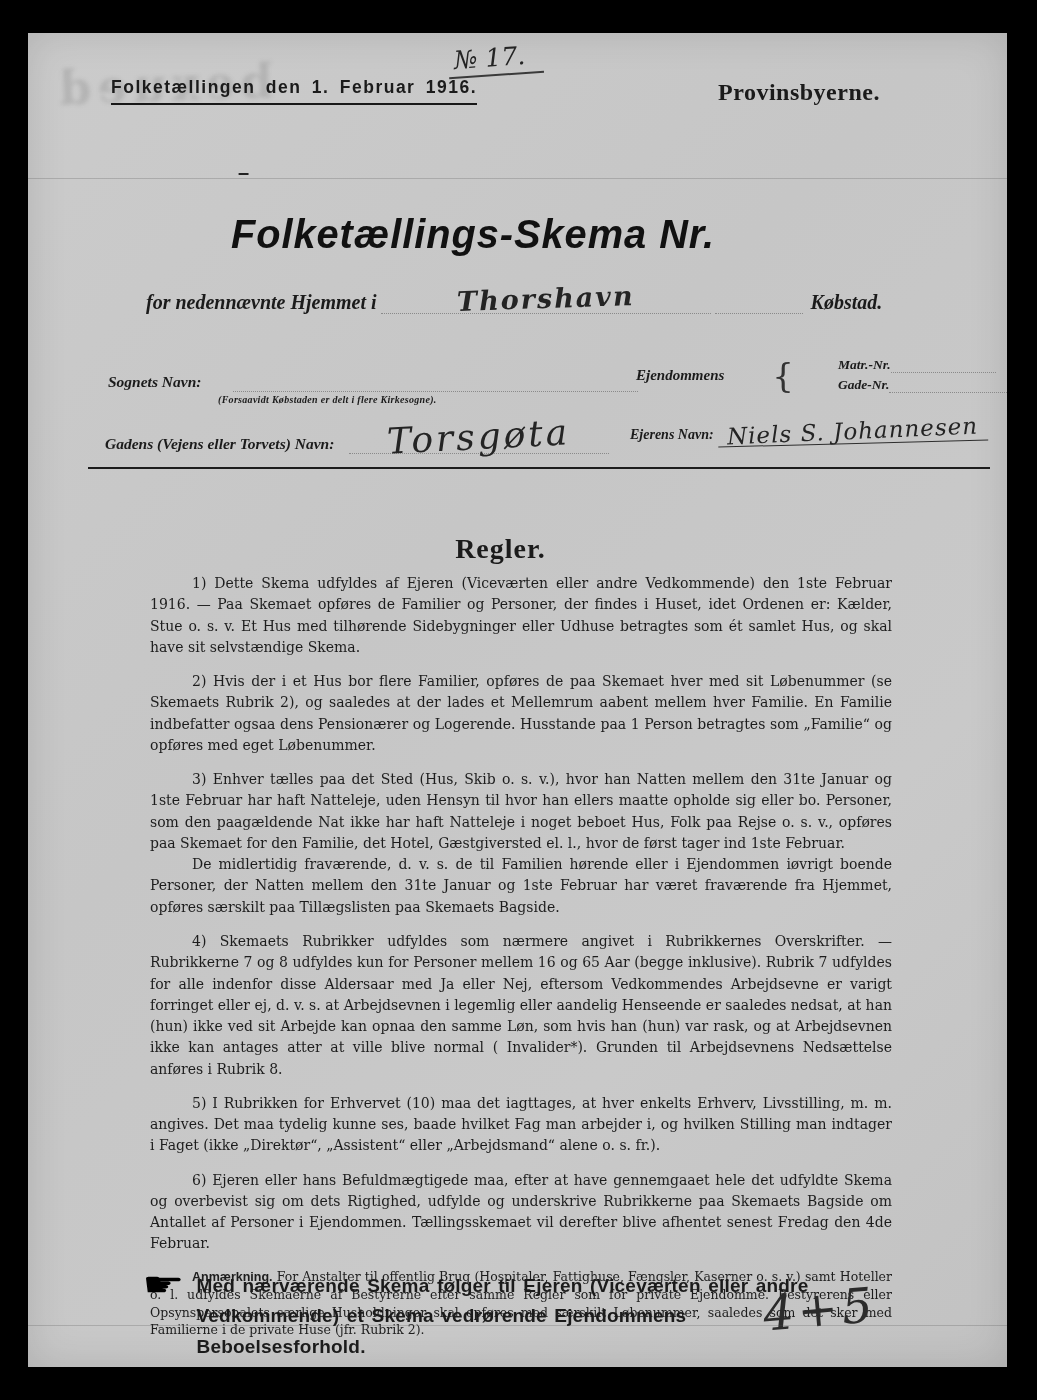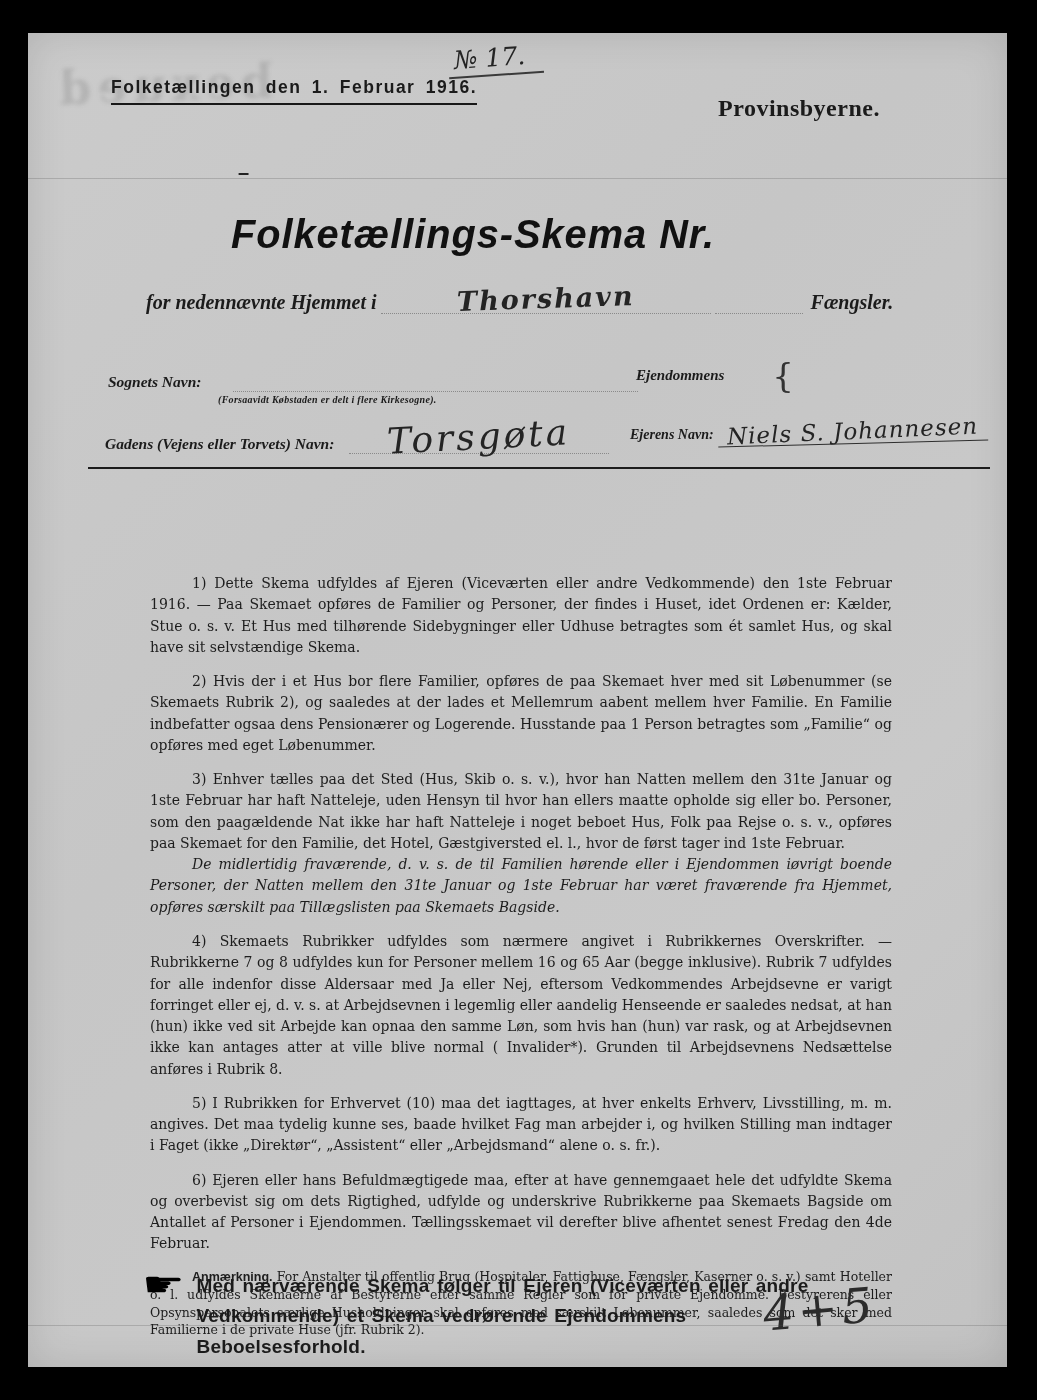--- a/index.html
+++ b/index.html
@@ -32,21 +32,21 @@
   }
   .form-number{
     position:absolute;left:420px;top:10px;
     font-family:"DejaVu Serif",serif;font-style:italic;font-size:25px;
     color:#2a2a2a;
     transform:rotate(-4deg);
     border-bottom:2px solid #3a3a3a;
     padding:0 18px 2px 6px;
   }
   .region-header{
-    position:absolute;left:690px;top:62px;
+    position:absolute;left:690px;top:46px;
     font-family:"Liberation Serif",serif;font-weight:bold;font-size:24px;
     letter-spacing:0.5px;
   }
   .small-dash{
     position:absolute;left:210px;top:128px;
     font-weight:bold;font-size:20px;color:#222;
   }
   .main-title{
     position:absolute;left:100px;top:178px;width:690px;
     text-align:center;
@@ -128,21 +128,21 @@
     font-family:"Liberation Serif",serif;font-weight:bold;font-size:28px;
     letter-spacing:1px;
   }
   .rules{
     position:absolute;left:122px;top:540px;width:742px;
     font-family:"DejaVu Serif",serif;font-size:14px;line-height:1.52;
     text-align:justify;color:#1d1d1d;
   }
   .rules p{margin:0 0 13px 0;text-indent:42px;}
   .rules p.cont{margin-bottom:0;}
-  .rules p.cont2{margin-bottom:13px;font-style:italic;}
+  .rules p.cont2{margin-bottom:13px;}
   .remark{
     margin-top:15px;
     font-size:12.5px;line-height:1.4;text-indent:42px;text-align:justify;
     font-family:"DejaVu Serif",serif;
   }
   .remark .remark-label{
     font-family:"Liberation Sans",sans-serif;font-weight:bold;font-size:12.5px;
   }
   .footer-note{
     position:absolute;left:120px;top:1238px;width:720px;
@@ -176,46 +176,57 @@
   <div class="region-header">Provinsbyerne.</div>
 
   <div class="small-dash">–</div>
 
   <div class="main-title">Folketællings-Skema Nr.</div>
 
   <div class="subtitle-row">
     <span>for nedennævnte Hjemmet i</span>
     <span class="fill fill-city"><span class="hw hw-city">Thorshavn</span></span>
     <span class="fill fill-short"></span>
-    <span>Fængsler.</span>
+    <span>Købstad.</span>
   </div>
 
   <div class="parish-row">
     <span class="field-label parish-label">Sognets Navn:</span>
     <span class="parish-line"></span>
     <span class="parish-note">(Forsaavidt Købstaden er delt i flere Kirkesogne).</span>
   </div>
 
   <div class="property-group">
     <span class="field-label property-label">Ejendommens</span>
     <span class="property-brace">{</span>
+    <span class="property-lines">
+      <span class="pl pl-matr">
+          <span class="field-label">Matr.-Nr.</span>
+          <span class="dots"></span>
+        </span>
+      <span class="pl pl-gade">
+          <span class="field-label">Gade-Nr.</span>
+          <span class="dots"></span>
+        </span>
+    </span>
   </div>
 
   <div class="street-row">
     <span class="field-label street-label">Gadens (Vejens eller Torvets) Navn:</span>
     <span class="street-value-wrap"><span class="hw hw-street">Torsgøta</span></span>
   </div>
 
   <div class="owner-group">
     <span class="field-label owner-label">Ejerens Navn:</span>
     <span class="owner-value-wrap"><span class="hw hw-owner">Niels S. Johannesen</span></span>
   </div>
 
   <div class="divider"></div>
 
+  <div class="rules-heading">Regler.</div>
 
   <div class="rules">
     <p>1) Dette Skema udfyldes af Ejeren (Viceværten eller andre Vedkommende) den 1ste Februar 1916. — Paa Skemaet opføres de Familier og Personer, der findes i Huset, idet Ordenen er: Kælder, Stue o. s. v. Et Hus med tilhørende Sidebygninger eller Udhuse betragtes som ét samlet Hus, og skal have sit selvstændige Skema.</p>
     <p>2) Hvis der i et Hus bor flere Familier, opføres de paa Skemaet hver med sit Løbenummer (se Skemaets Rubrik 2), og saaledes at der lades et Mellemrum aabent mellem hver Familie. En Familie indbefatter ogsaa dens Pensionærer og Logerende. Husstande paa 1 Person betragtes som „Familie“ og opføres med eget Løbenummer.</p>
     <p class="cont">3) Enhver tælles paa det Sted (Hus, Skib o. s. v.), hvor han Natten mellem den 31te Januar og 1ste Februar har haft Natteleje, uden Hensyn til hvor han ellers maatte opholde sig eller bo. Personer, som den paagældende Nat ikke har haft Natteleje i noget beboet Hus, Folk paa Rejse o. s. v., opføres paa Skemaet for den Familie, det Hotel, Gæstgiversted el. l., hvor de først tager ind 1ste Februar.</p>
     <p class="cont2">De midlertidig fraværende, d. v. s. de til Familien hørende eller i Ejendommen iøvrigt boende Personer, der Natten mellem den 31te Januar og 1ste Februar har været fraværende fra Hjemmet, opføres særskilt paa Tillægslisten paa Skemaets Bagside.</p>
     <p>4) Skemaets Rubrikker udfyldes som nærmere angivet i Rubrikkernes Overskrifter. — Rubrikkerne 7 og 8 udfyldes kun for Personer mellem 16 og 65 Aar (begge inklusive). Rubrik 7 udfyldes for alle indenfor disse Aldersaar med Ja eller Nej, eftersom Vedkommendes Arbejdsevne er varigt forringet eller ej, d. v. s. at Arbejdsevnen i legemlig eller aandelig Henseende er saaledes nedsat, at han (hun) ikke ved sit Arbejde kan opnaa den samme Løn, som hvis han (hun) var rask, og at Arbejdsevnen ikke kan antages atter at ville blive normal ( Invalider*).  Grunden til Arbejdsevnens Nedsættelse anføres i Rubrik 8.</p>
     <p>5) I Rubrikken for Erhvervet (10) maa det iagttages, at hver enkelts Erhverv, Livsstilling, m. m. angives. Det maa tydelig kunne ses, baade hvilket Fag man arbejder i, og hvilken Stilling man indtager i Faget (ikke „Direktør“, „Assistent“ eller „Arbejdsmand“ alene o. s. fr.).</p>
     <p>6) Ejeren eller hans Befuldmægtigede maa, efter at have gennemgaaet hele det udfyldte Skema og overbevist sig om dets Rigtighed, udfylde og underskrive Rubrikkerne paa Skemaets Bagside om Antallet af Personer i Ejendommen.  Tællingsskemaet vil derefter blive afhentet senest Fredag den 4de Februar.</p>
     <p class="remark"><span class="remark-label">Anmærkning.</span><span> For Anstalter til offentlig Brug (Hospitaler, Fattighuse, Fængsler, Kaserner o. s. v.) samt Hoteller o. l. udfyldes Skemaerne af Bestyrerne efter samme Regler som for private Ejendomme. Bestyrerens eller Opsynspersonalets særlige Husholdninger skal opføres med særskilt Løbenummer, saaledes som det sker med Familierne i de private Huse (jfr. Rubrik 2).</span></p>

